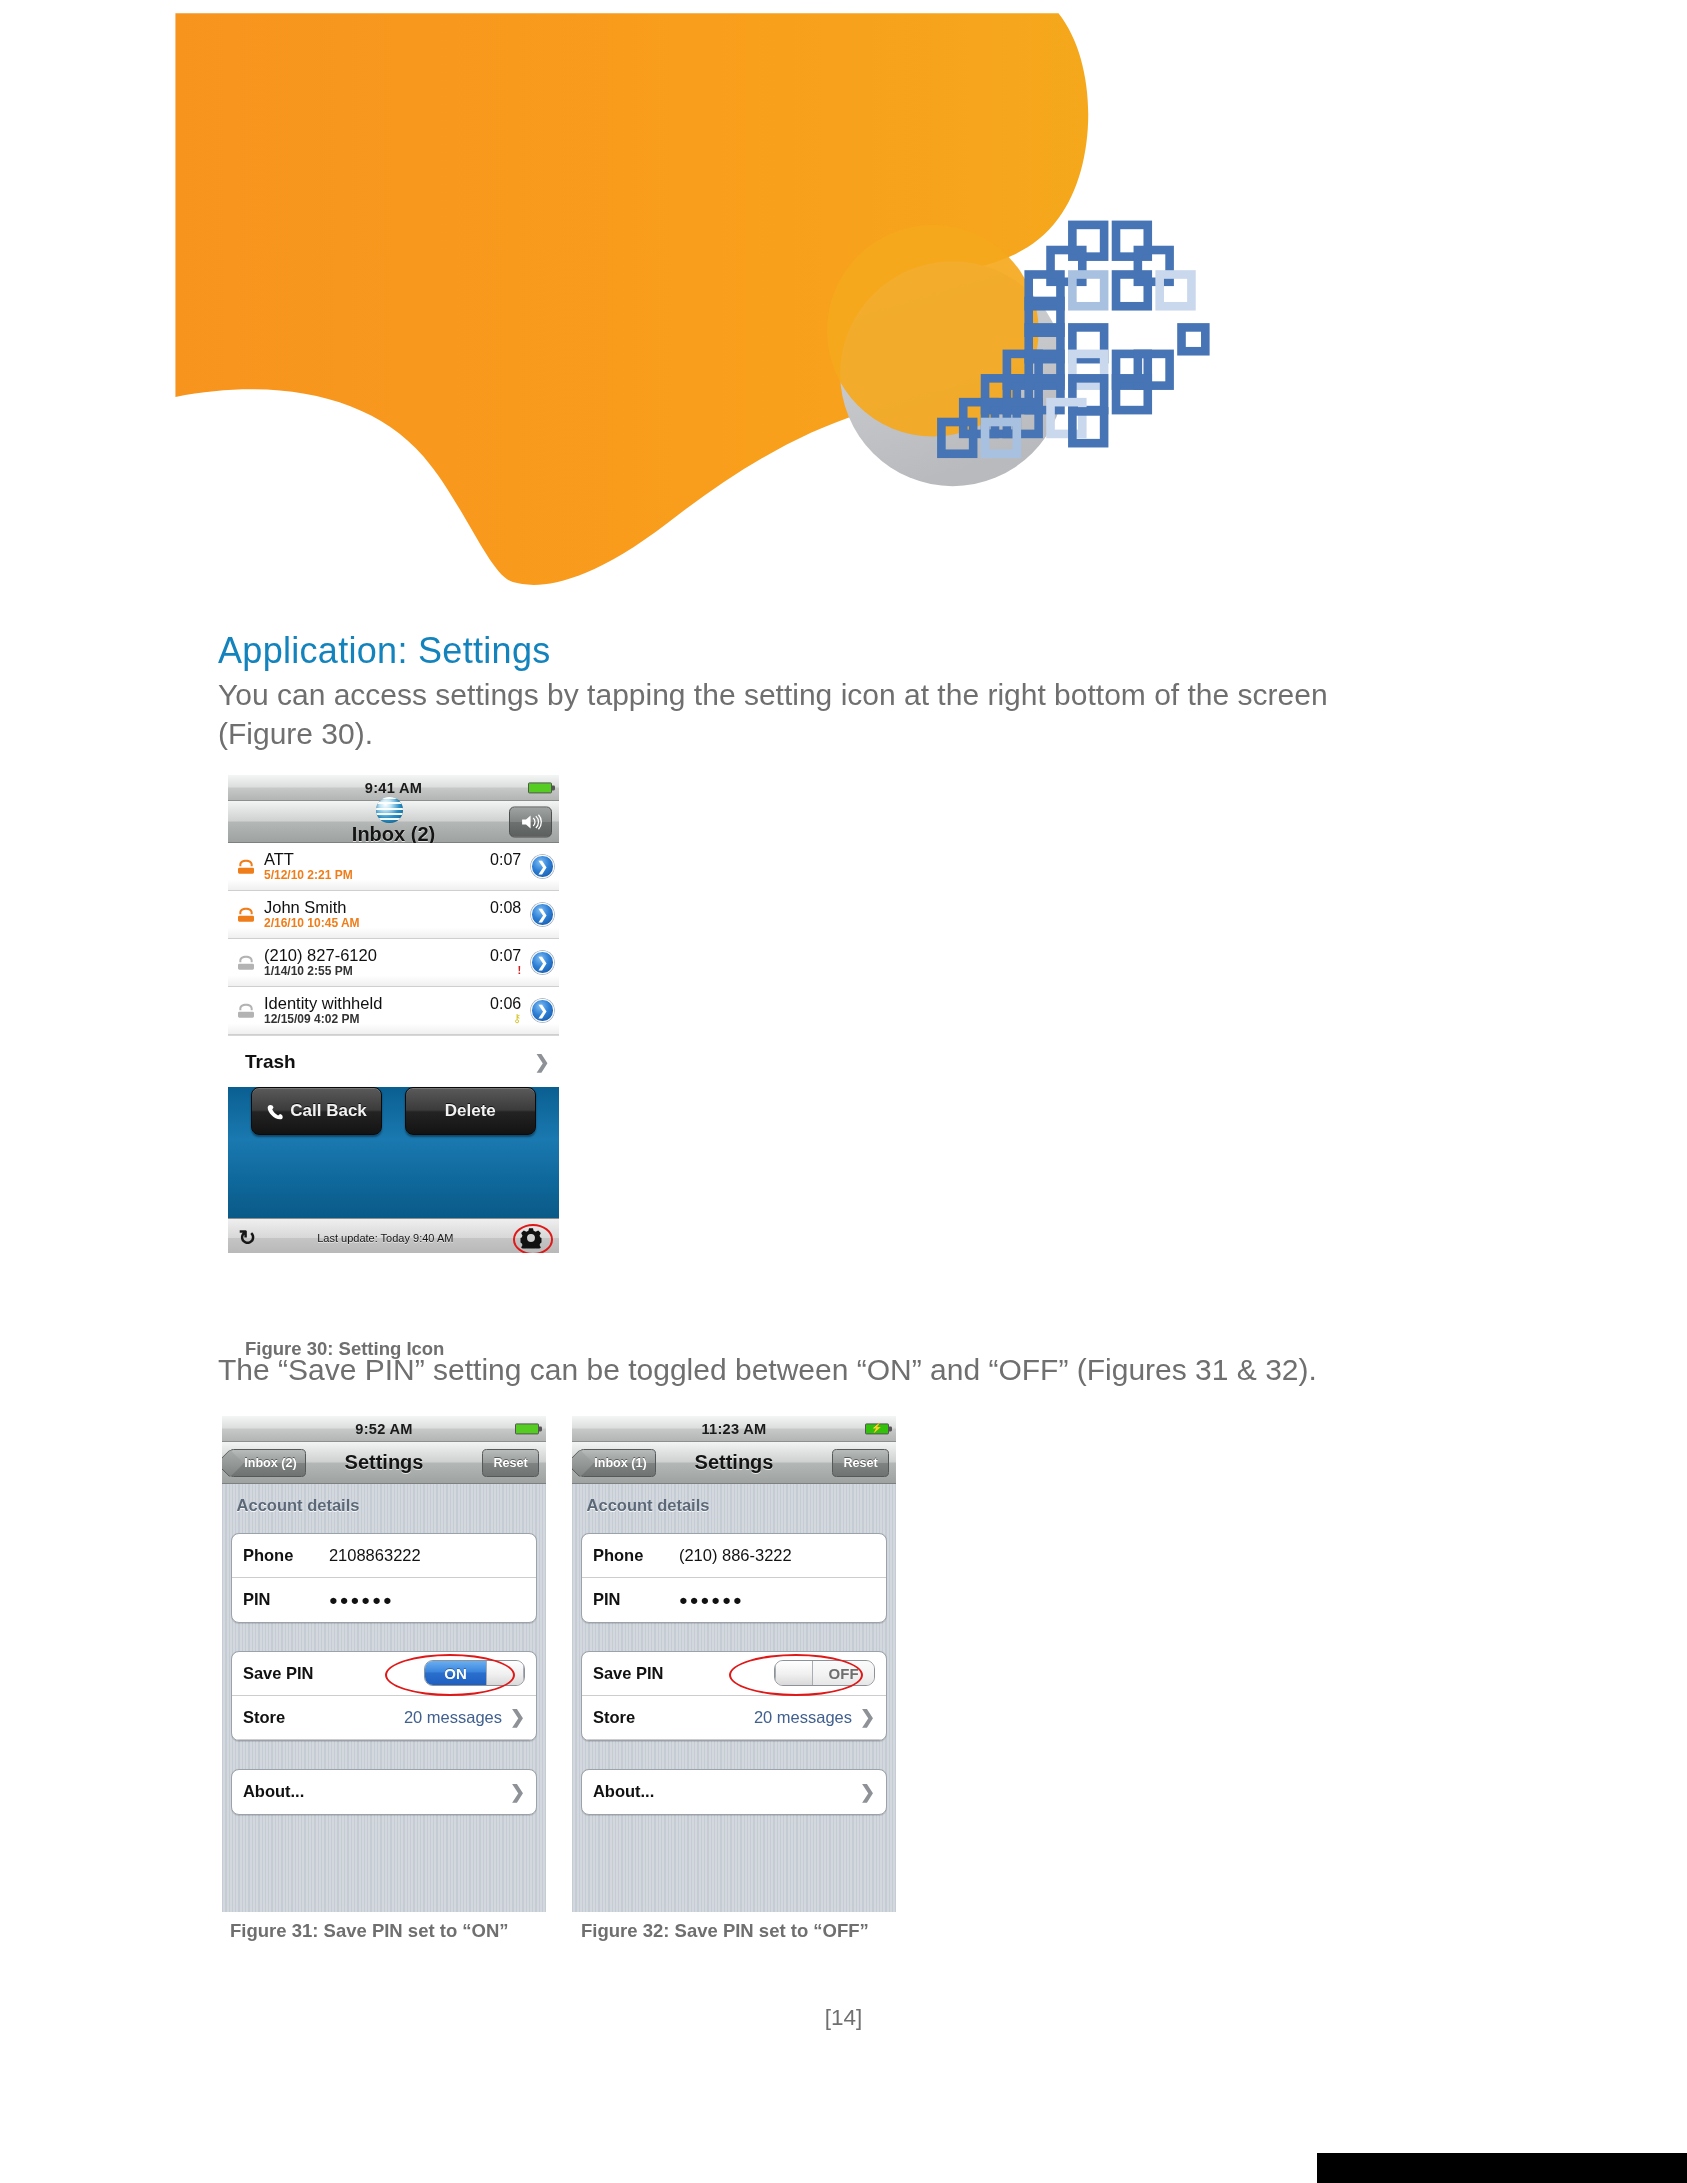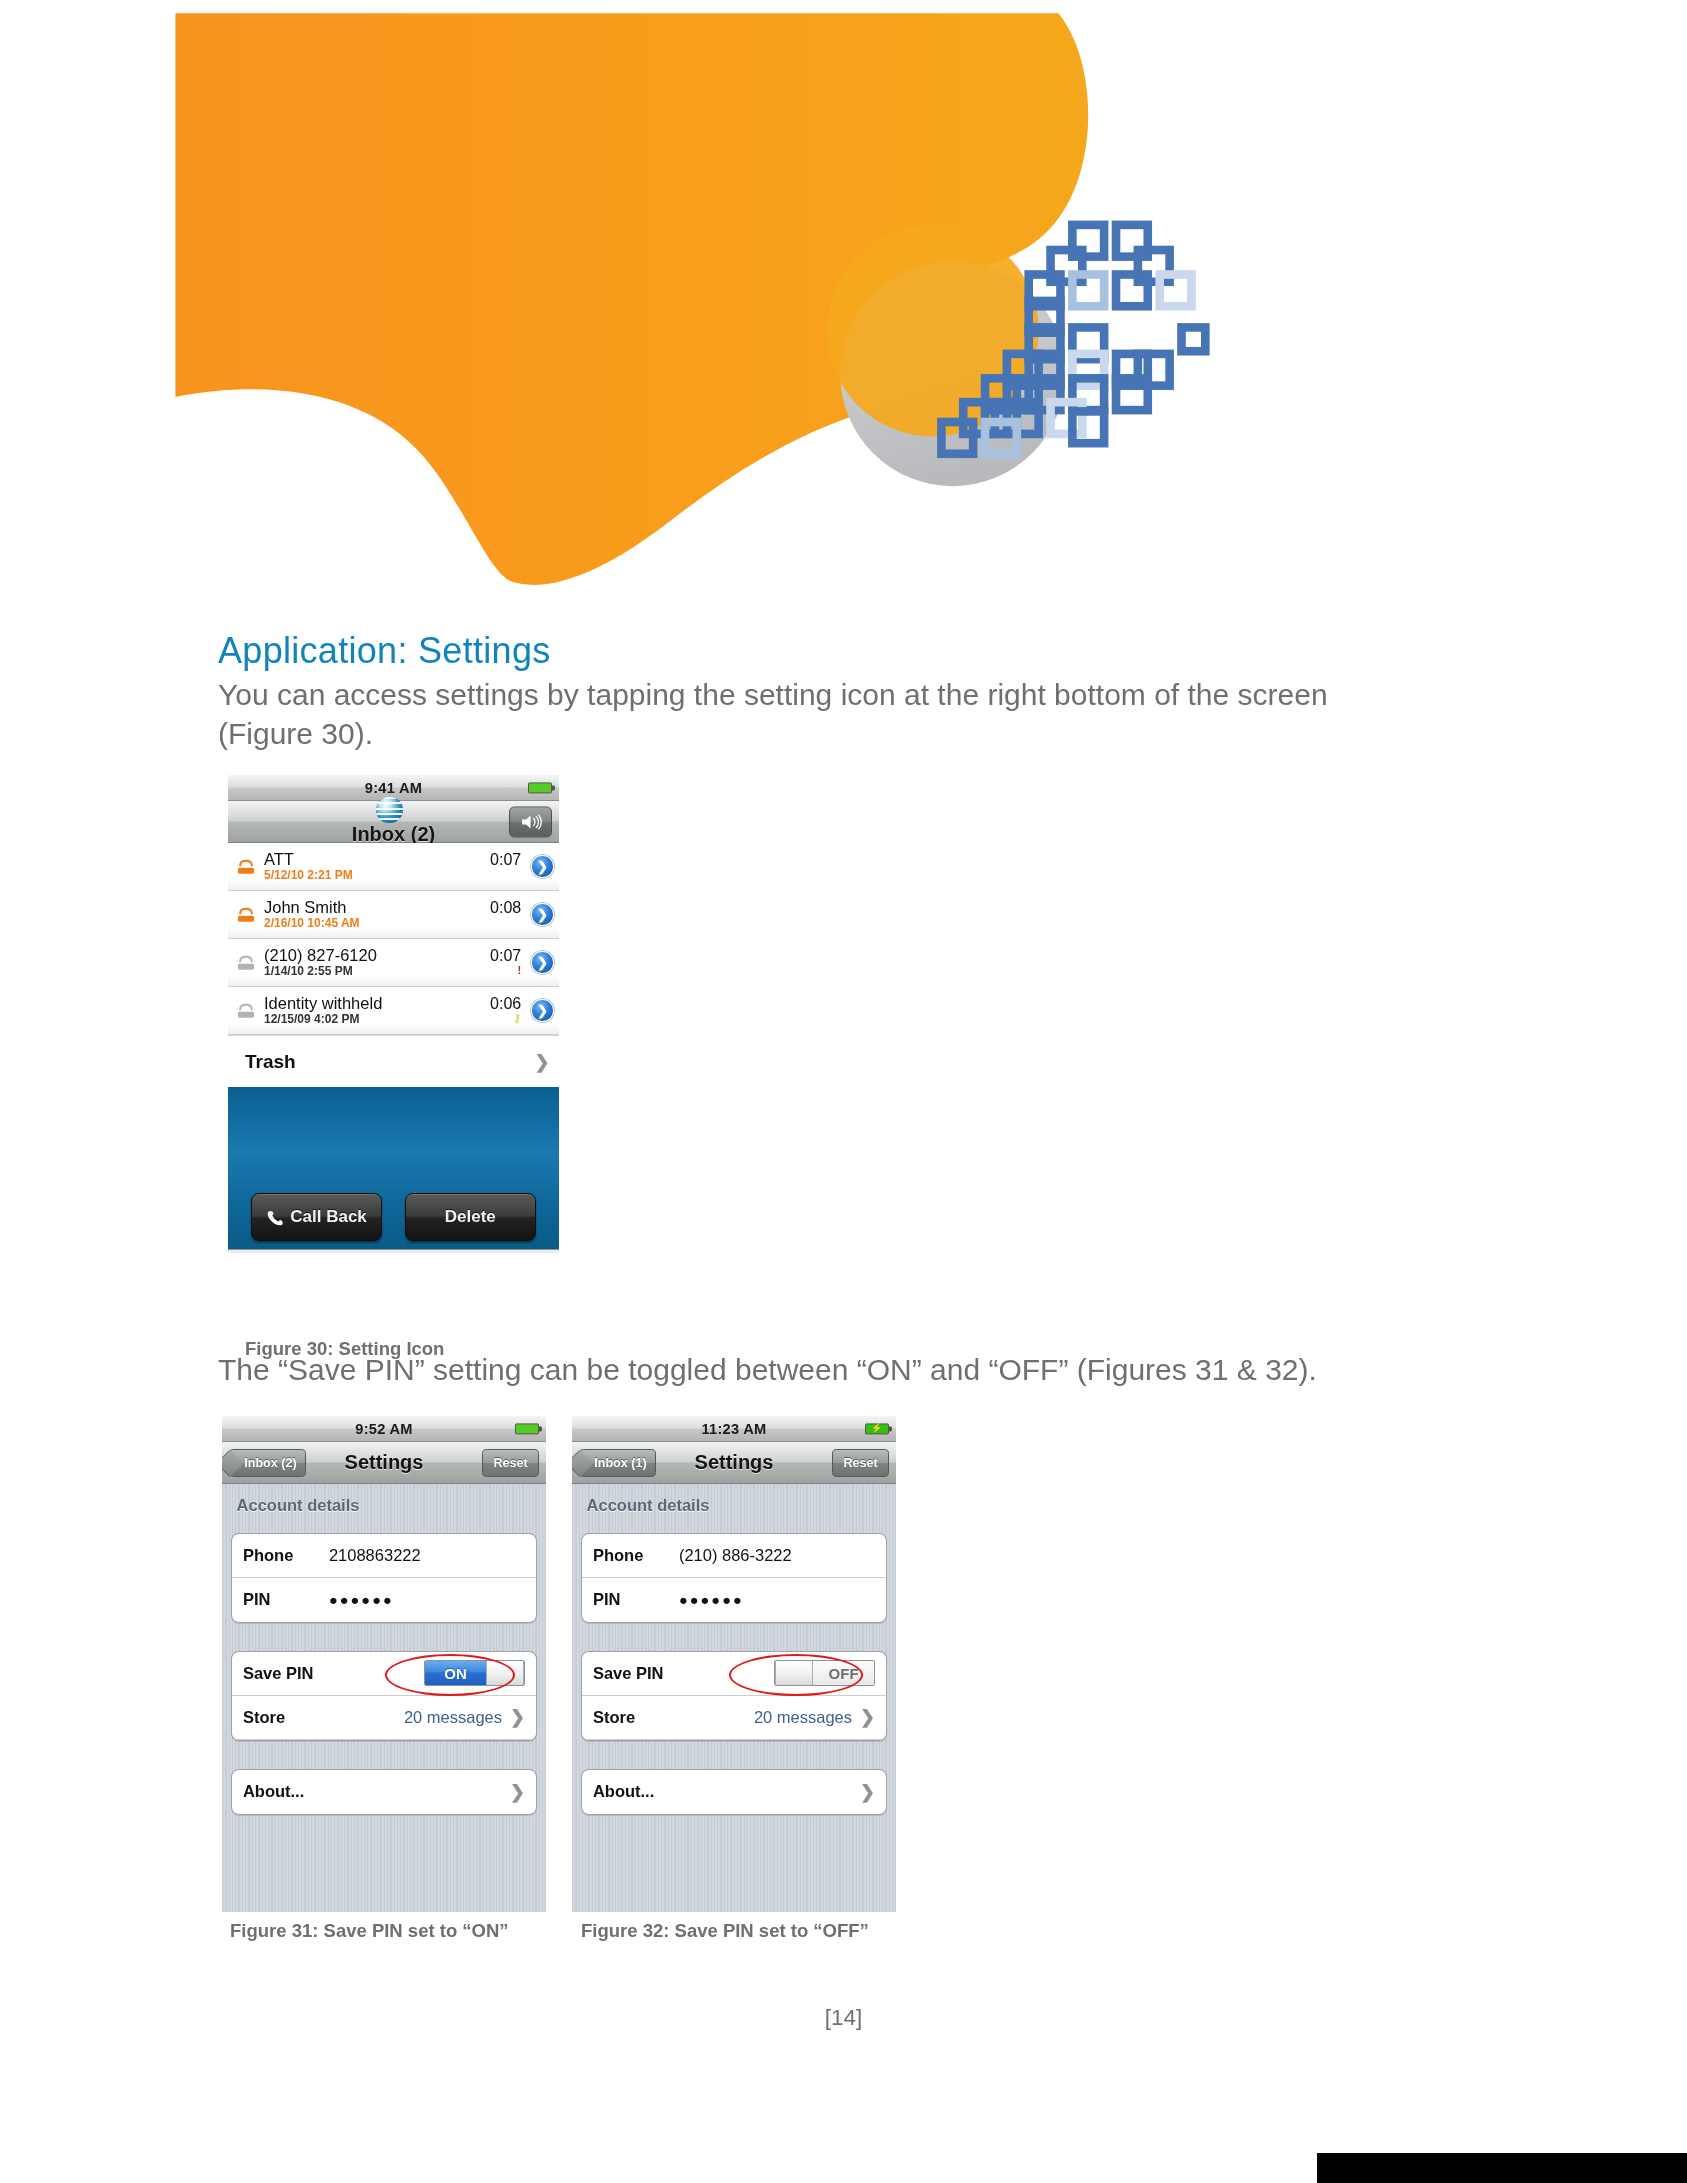--- a/index.html
+++ b/index.html
@@ -275,24 +275,24 @@
     font-size: 19px; font-weight: bold; color: #111;
   }
   .chev-gray {
     color: #8e9297; font-size: 18px; font-weight: bold;
   }
 
   
   .action-panel {
     background: linear-gradient(to bottom, #0a5f91 0%, #1a79b0 40%, #0e6699 75%, #0a5a87 100%);
     display: flex;
-    align-items: flex-end;
+    align-items: flex-start;
     justify-content: center;
     gap: 22.5px;
-    height: 162px;
+    height: 131px;
     padding-bottom: 8px;
     box-sizing: border-box;
   }
   .dark-btn {
     width: 131px; height: 48px;
     border-radius: 8px;
     background: linear-gradient(to bottom, #5a5a5a 0%, #3b3b3b 48%, #232323 52%, #131313 100%);
     border: 0.7px solid #0a0a0a;
     box-shadow: inset 0 0.7px 0 rgba(255,255,255,0.22), 0 1.3px 2px rgba(0,0,0,0.4);
     display: flex; align-items: center; justify-content: center;
@@ -381,21 +381,21 @@
     flex: 1; text-align: right;
     font-size: 16.5px; color: #41608f;
     padding-right: 8px;
   }
   .srow .sabout {
     flex: 1;
     font-size: 16.5px; font-weight: bold; color: #111;
   }
   .toggle {
     width: 101px; height: 26.5px;
-    border-radius: 2px;
+    border-radius: 9px;
     border: 0.7px solid #8d9299;
     overflow: hidden;
     display: flex;
     box-sizing: border-box;
     margin-left: auto;
     box-shadow: inset 0 0.7px 1.3px rgba(0,0,0,0.25);
   }
   .toggle .seg-on {
     flex: 1;
     background: linear-gradient(to bottom, #6aaef0 0%, #3b86df 45%, #2a6fcd 50%, #1f5fc0 100%);

